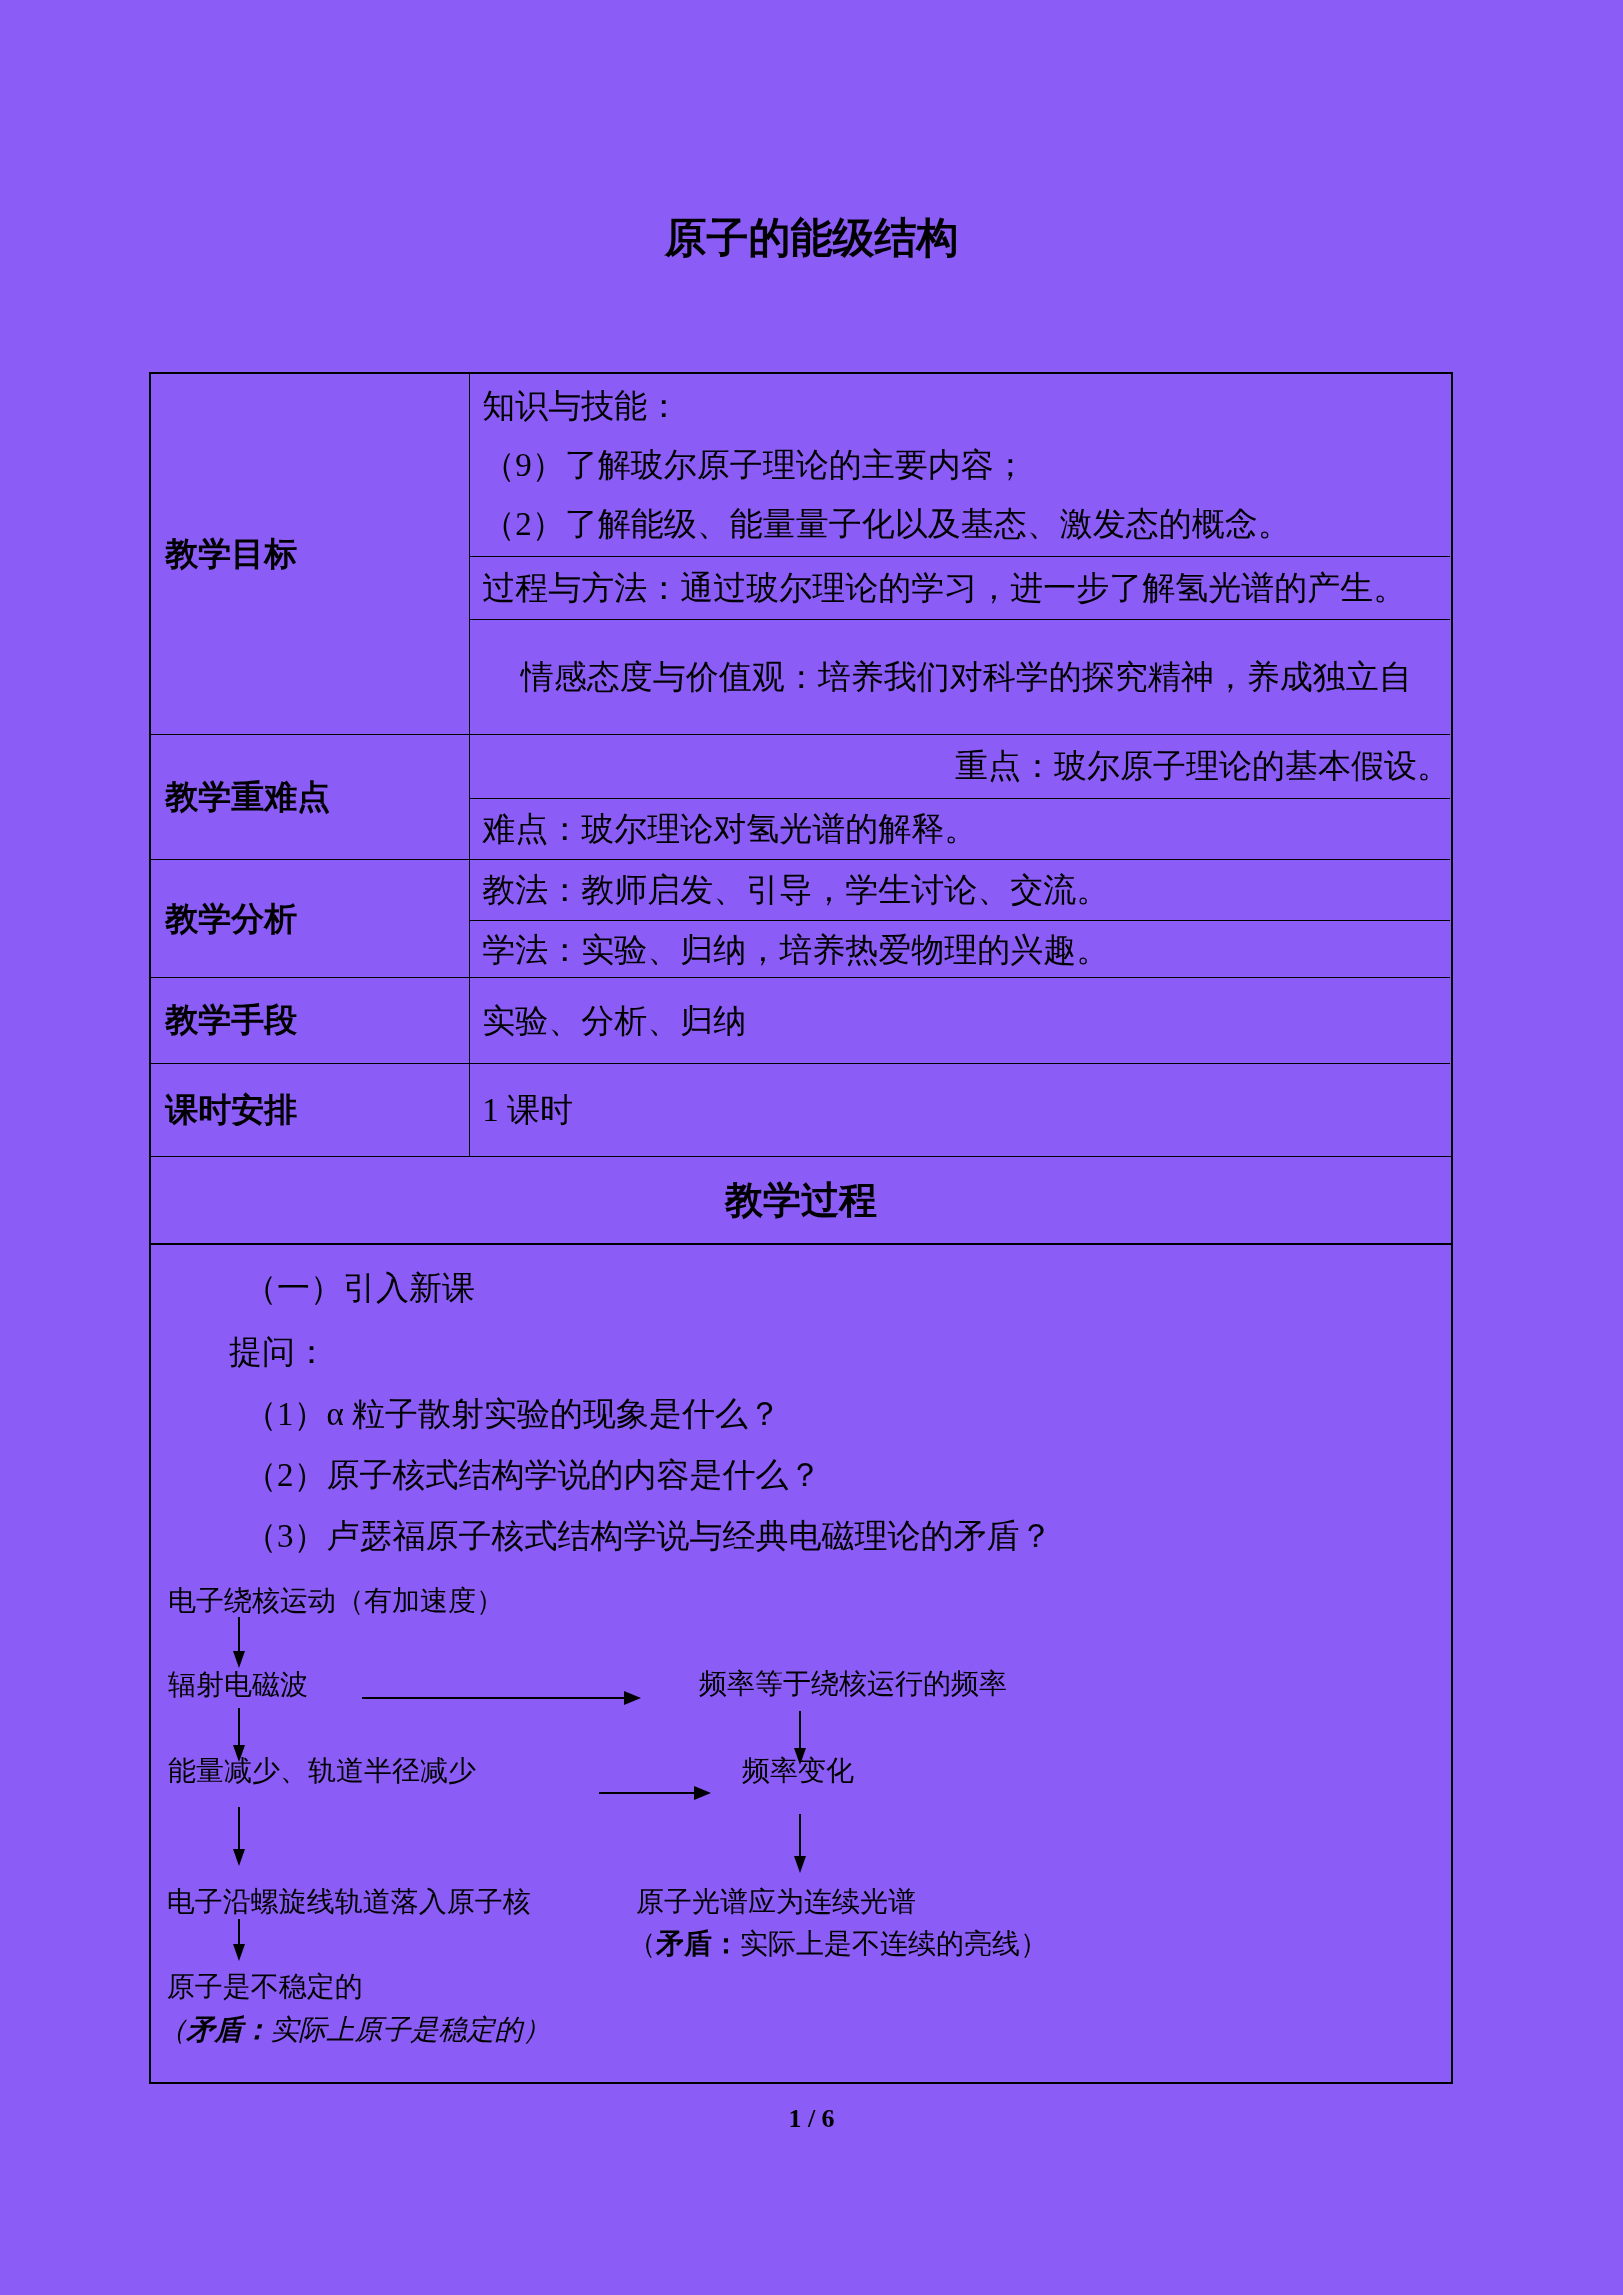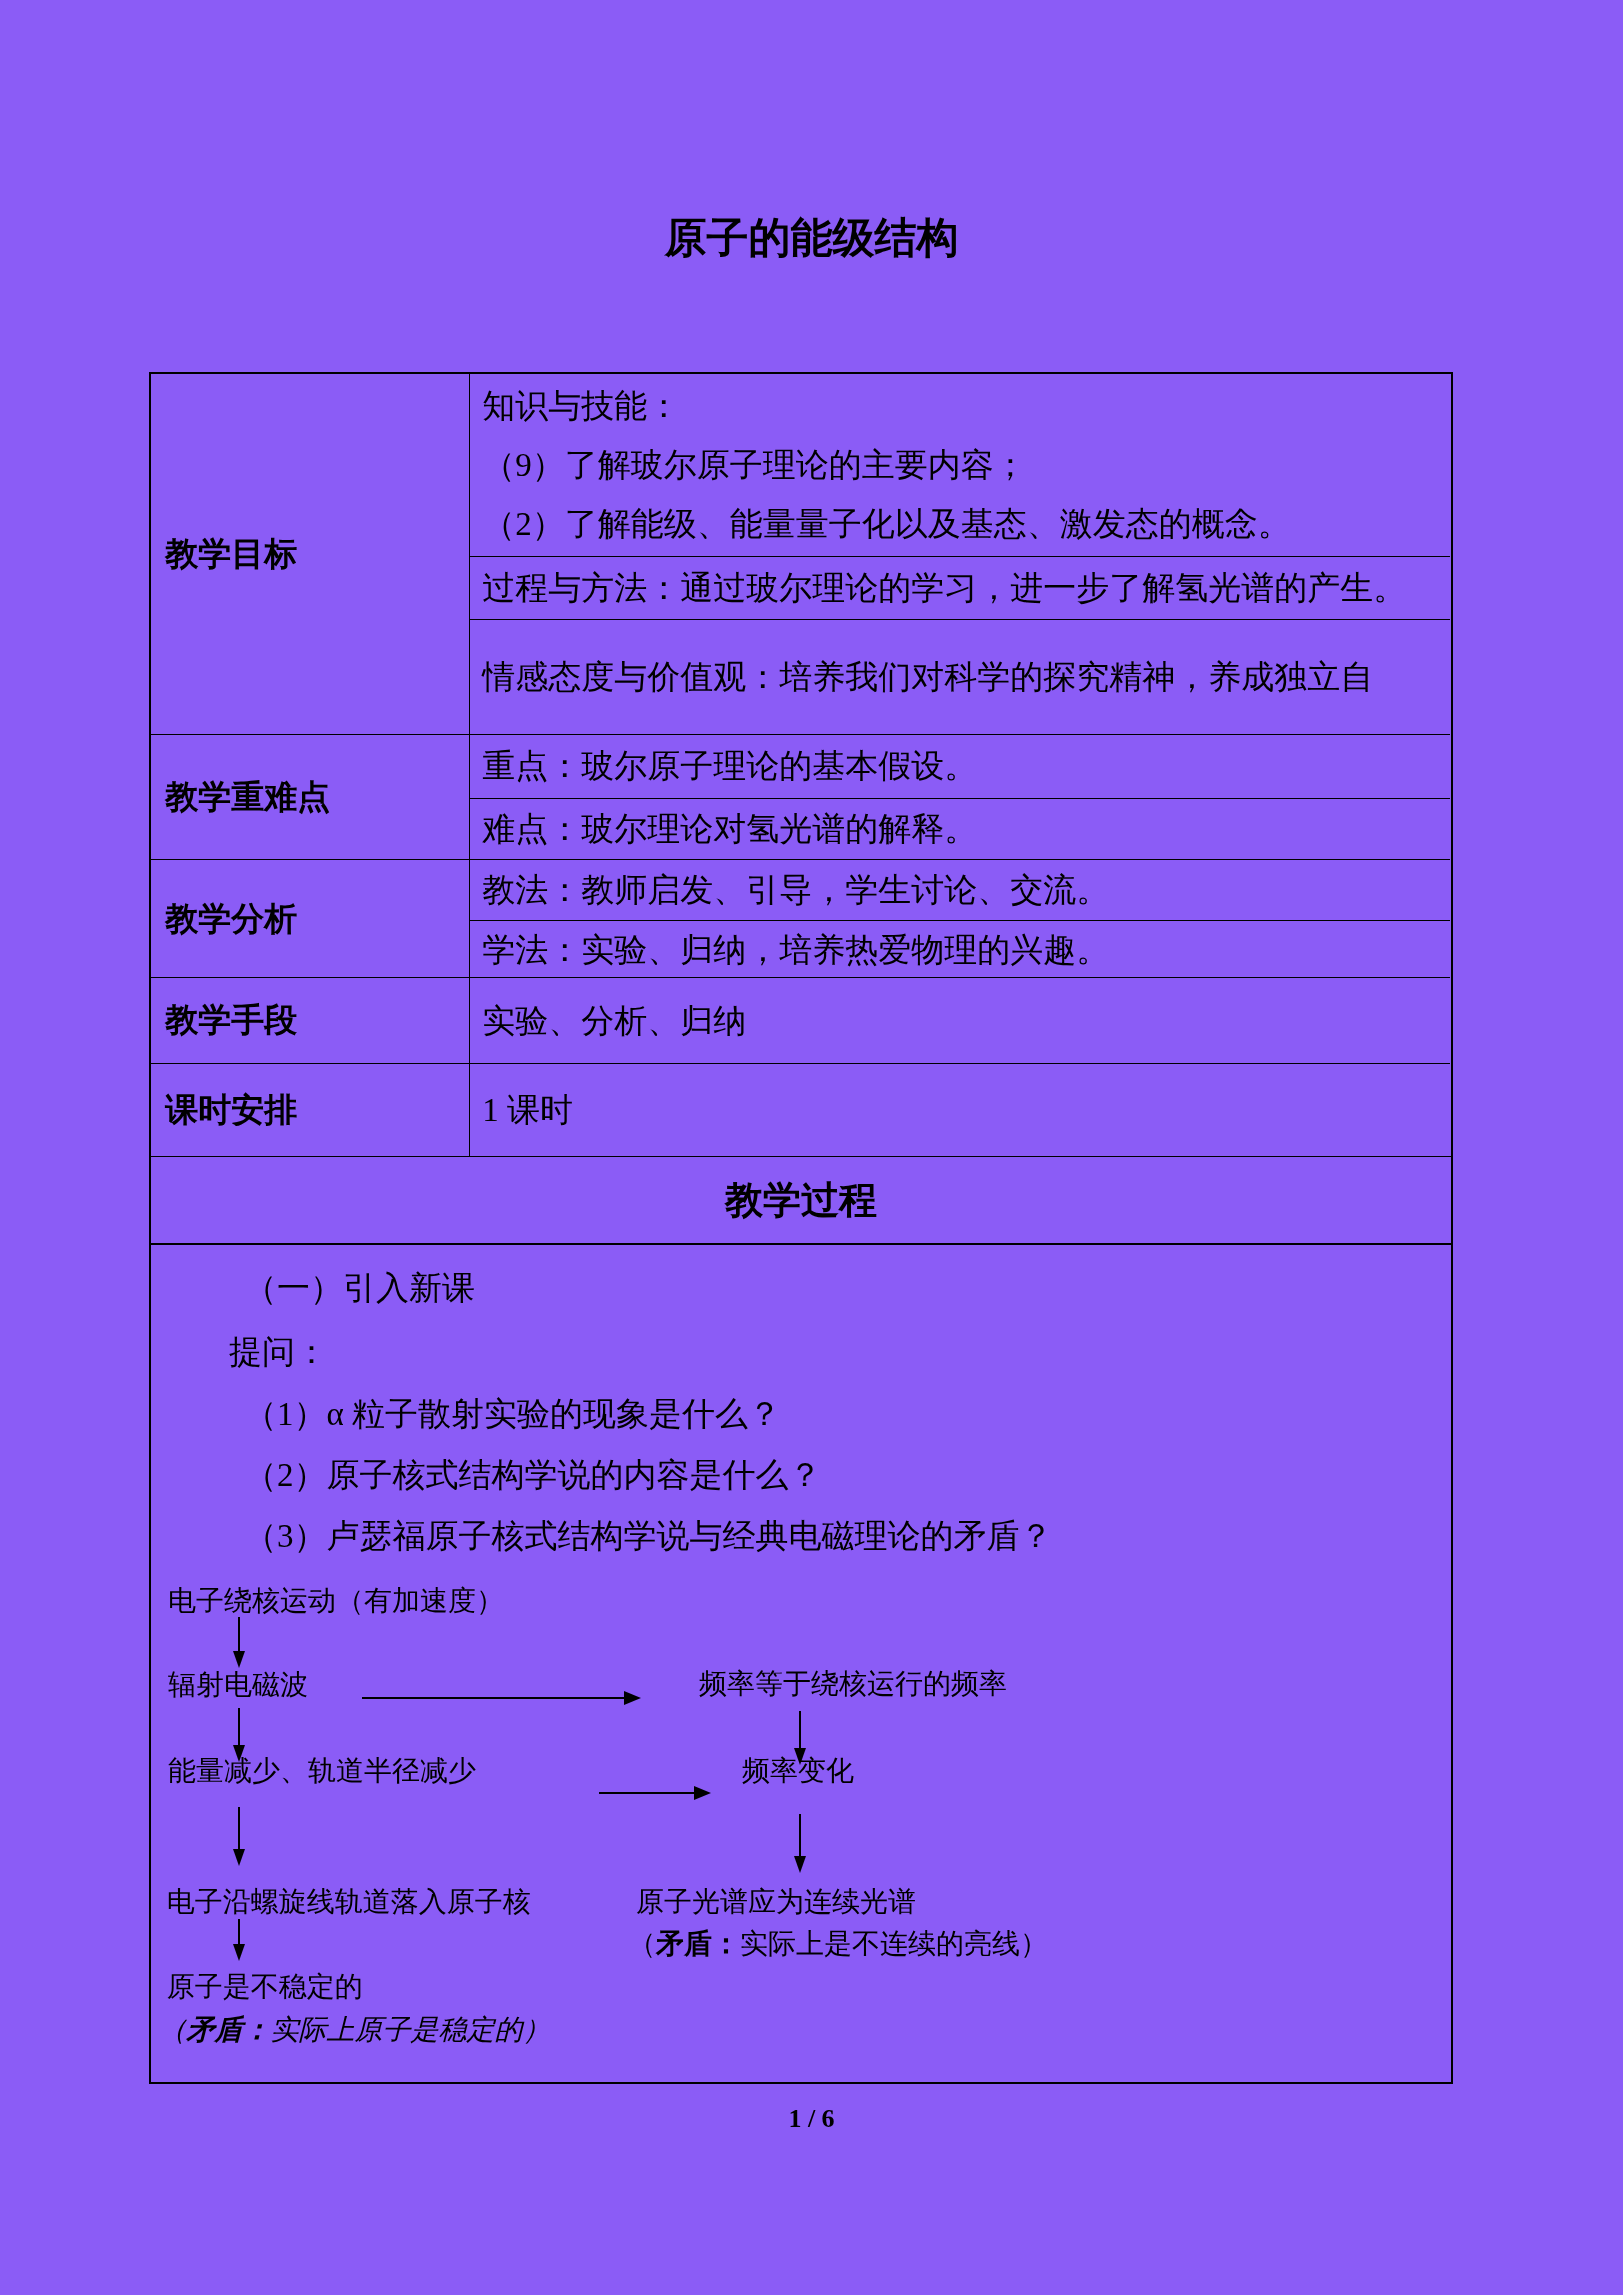--- a/index.html
+++ b/index.html
@@ -31,21 +31,21 @@
   }
   .content-cell{
     position:absolute;left:319px;right:0;top:0;bottom:0;
   }
   .subrow{
     position:absolute;left:0;right:0;box-sizing:border-box;
     display:flex;flex-direction:column;justify-content:center;
     padding-left:12.3px;font-size:33px;line-height:59px;white-space:nowrap;
   }
   .subrow.bt{border-top:1.4px solid #000;}
-  .subrow.tight{line-height:52px;}
+  .subrow.tight{line-height:52px;align-items:center;}
   .process-header{
     position:absolute;left:0;right:0;box-sizing:border-box;
     border-top:1.4px solid #000;border-bottom:2.7px solid #000;
     display:flex;align-items:center;justify-content:center;
     font-size:38px;font-weight:bold;
   }
   .big-cell{position:absolute;left:0;right:0;bottom:0;}
   .abs-line{
     position:absolute;transform:translateY(-50%);
     font-size:33px;line-height:1.2;white-space:nowrap;
@@ -92,21 +92,21 @@
         </div>
         <div class="subrow bt tight" style="top:245px;height:115px;">
           <div>情感态度与价值观：培养我们对科学的探究精神，养成独立自</div>
         </div>
       </div>
     </div>
 
     <div class="trow bt" style="top:360px;height:125px;">
       <div class="label-cell">教学重难点</div>
       <div class="content-cell">
-        <div class="subrow" style="top:0;height:63px;">
+        <div class="subrow" style="top:0;height:63px;align-items:flex-end;">
           <div>重点：玻尔原子理论的基本假设。</div>
         </div>
         <div class="subrow bt" style="top:63px;height:62px;">
           <div>难点：玻尔理论对氢光谱的解释。</div>
         </div>
       </div>
     </div>
 
     <div class="trow bt" style="top:485px;height:119px;">
       <div class="label-cell">教学分析</div>

